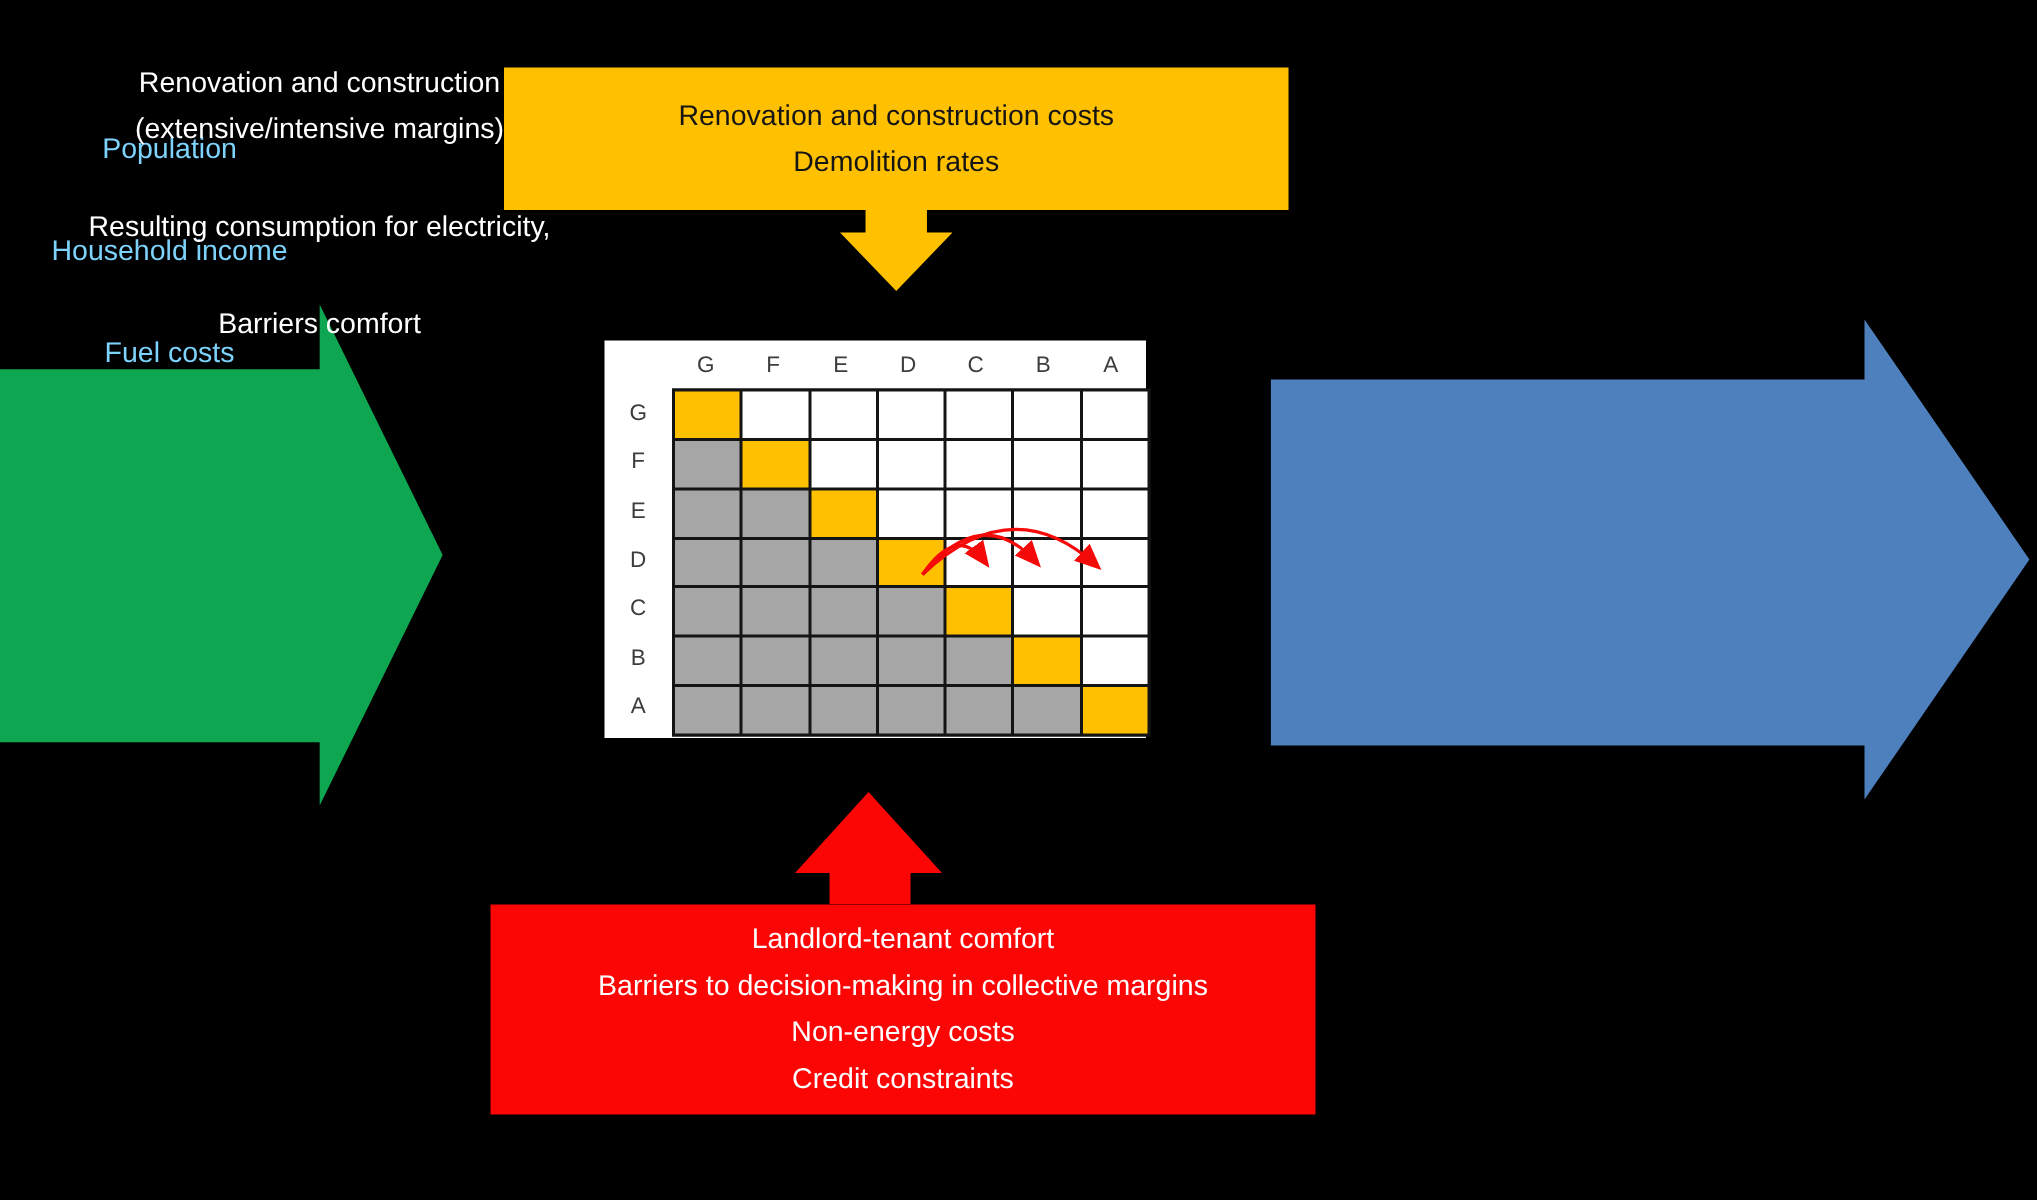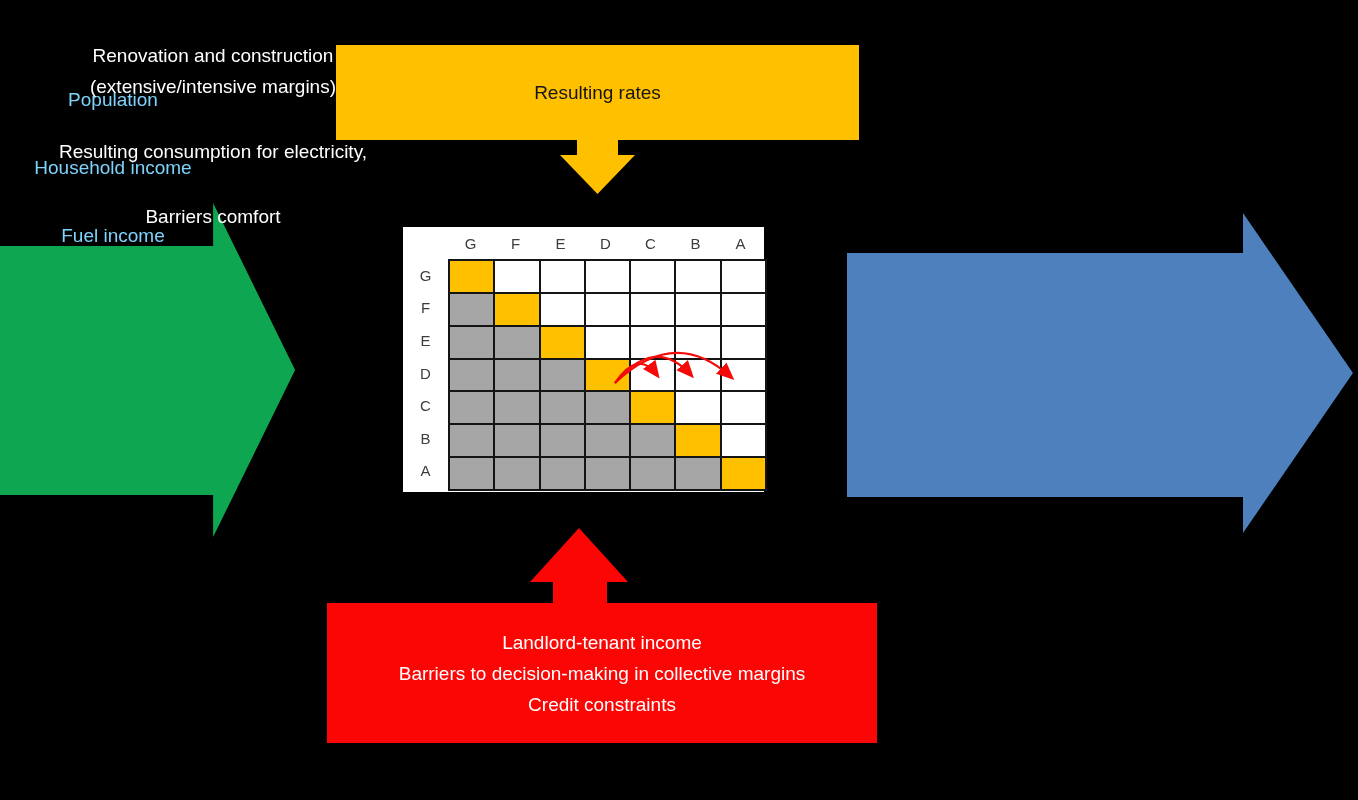--- a/index.html
+++ b/index.html
@@ -110,29 +110,30 @@
     position: absolute; left: 45px; top: 32px; width: 315px; height: 228px;
     pointer-events: none;
   }
 </style>
 </head>
 <body>
 
 <div id="stage">
 
   <div class="abs" id="top-box">
-    <div>Resulting rates</div>
+    <div>Renovation and construction costs</div>
+    <div>Demolition rates</div>
   </div>
   <div class="abs" id="top-down-arrow"></div>
 
   <div class="abs" id="left-arrow"></div>
   <div class="abs" id="left-arrow-text">
     <div>Population</div>
     <div>Household income</div>
-    <div>Fuel income</div>
+    <div>Fuel costs</div>
   </div>
 
   <div class="abs" id="matrix-panel">
     <div id="matrix-col-headers">
         <div class="mx-collabel">G</div>
         <div class="mx-collabel">F</div>
         <div class="mx-collabel">E</div>
         <div class="mx-collabel">D</div>
         <div class="mx-collabel">C</div>
         <div class="mx-collabel">B</div>
@@ -219,18 +220,19 @@
     <p>
       <span>Resulting consumption for electricity,</span><br>
     </p>
     <p>
       <span>Barriers comfort</span>
     </p>
   </div>
 
   <div class="abs" id="bottom-up-arrow"></div>
   <div class="abs" id="bottom-box">
-    <div>Landlord-tenant income</div>
+    <div>Landlord-tenant comfort</div>
     <div>Barriers to decision-making in collective margins</div>
+    <div>Non-energy costs</div>
     <div>Credit constraints</div>
   </div>
 
 </div>
 
 </body></html>

